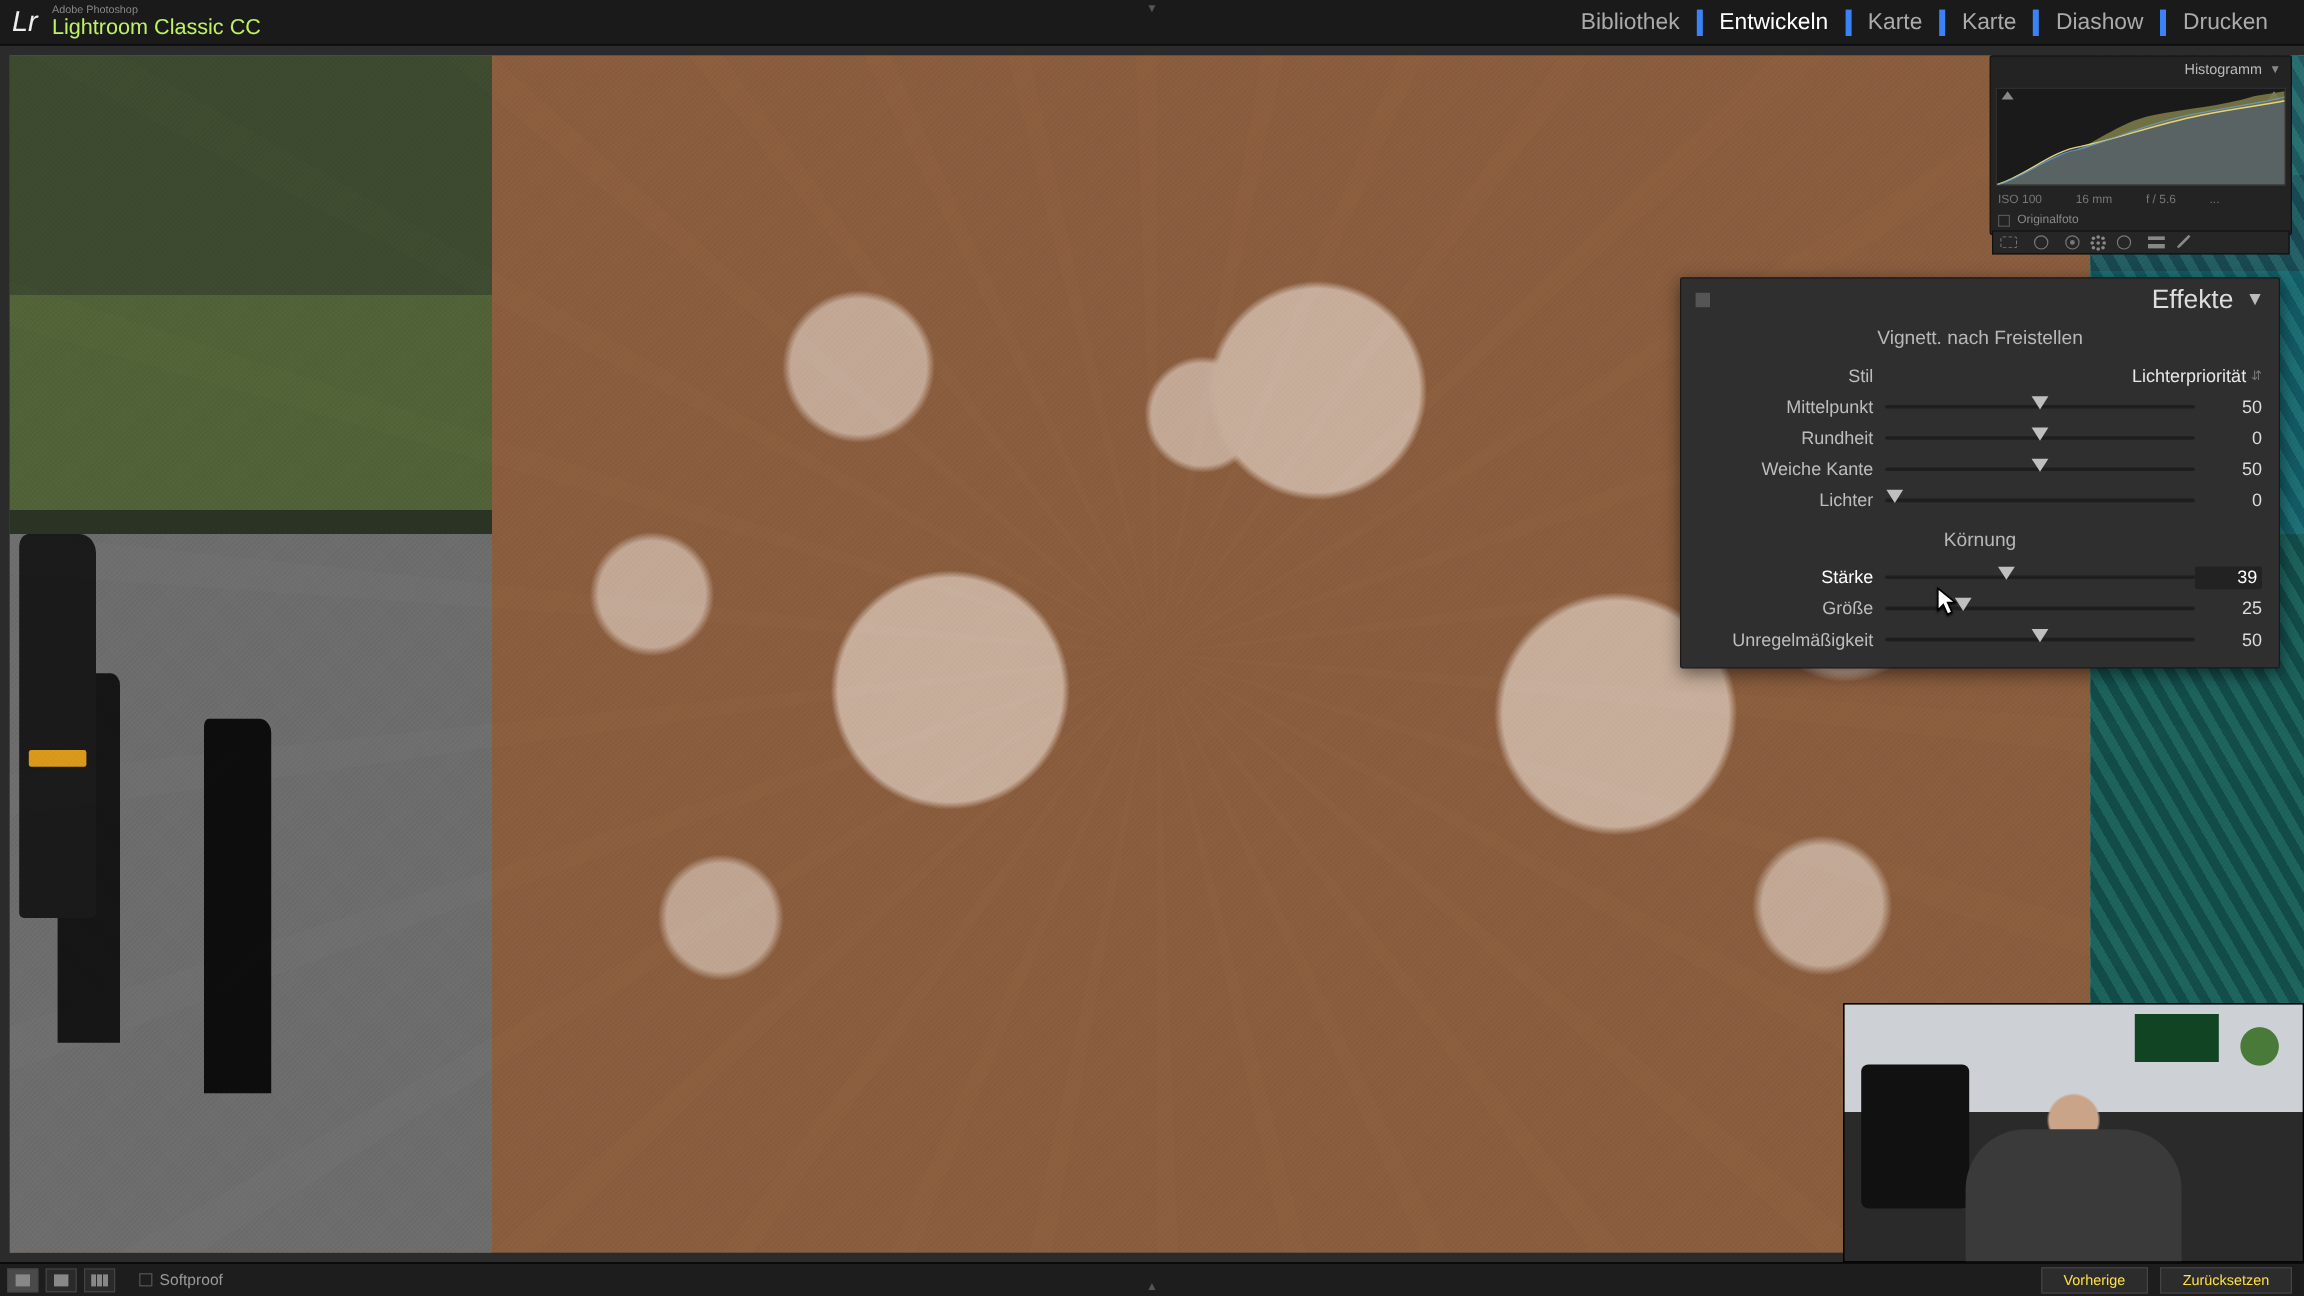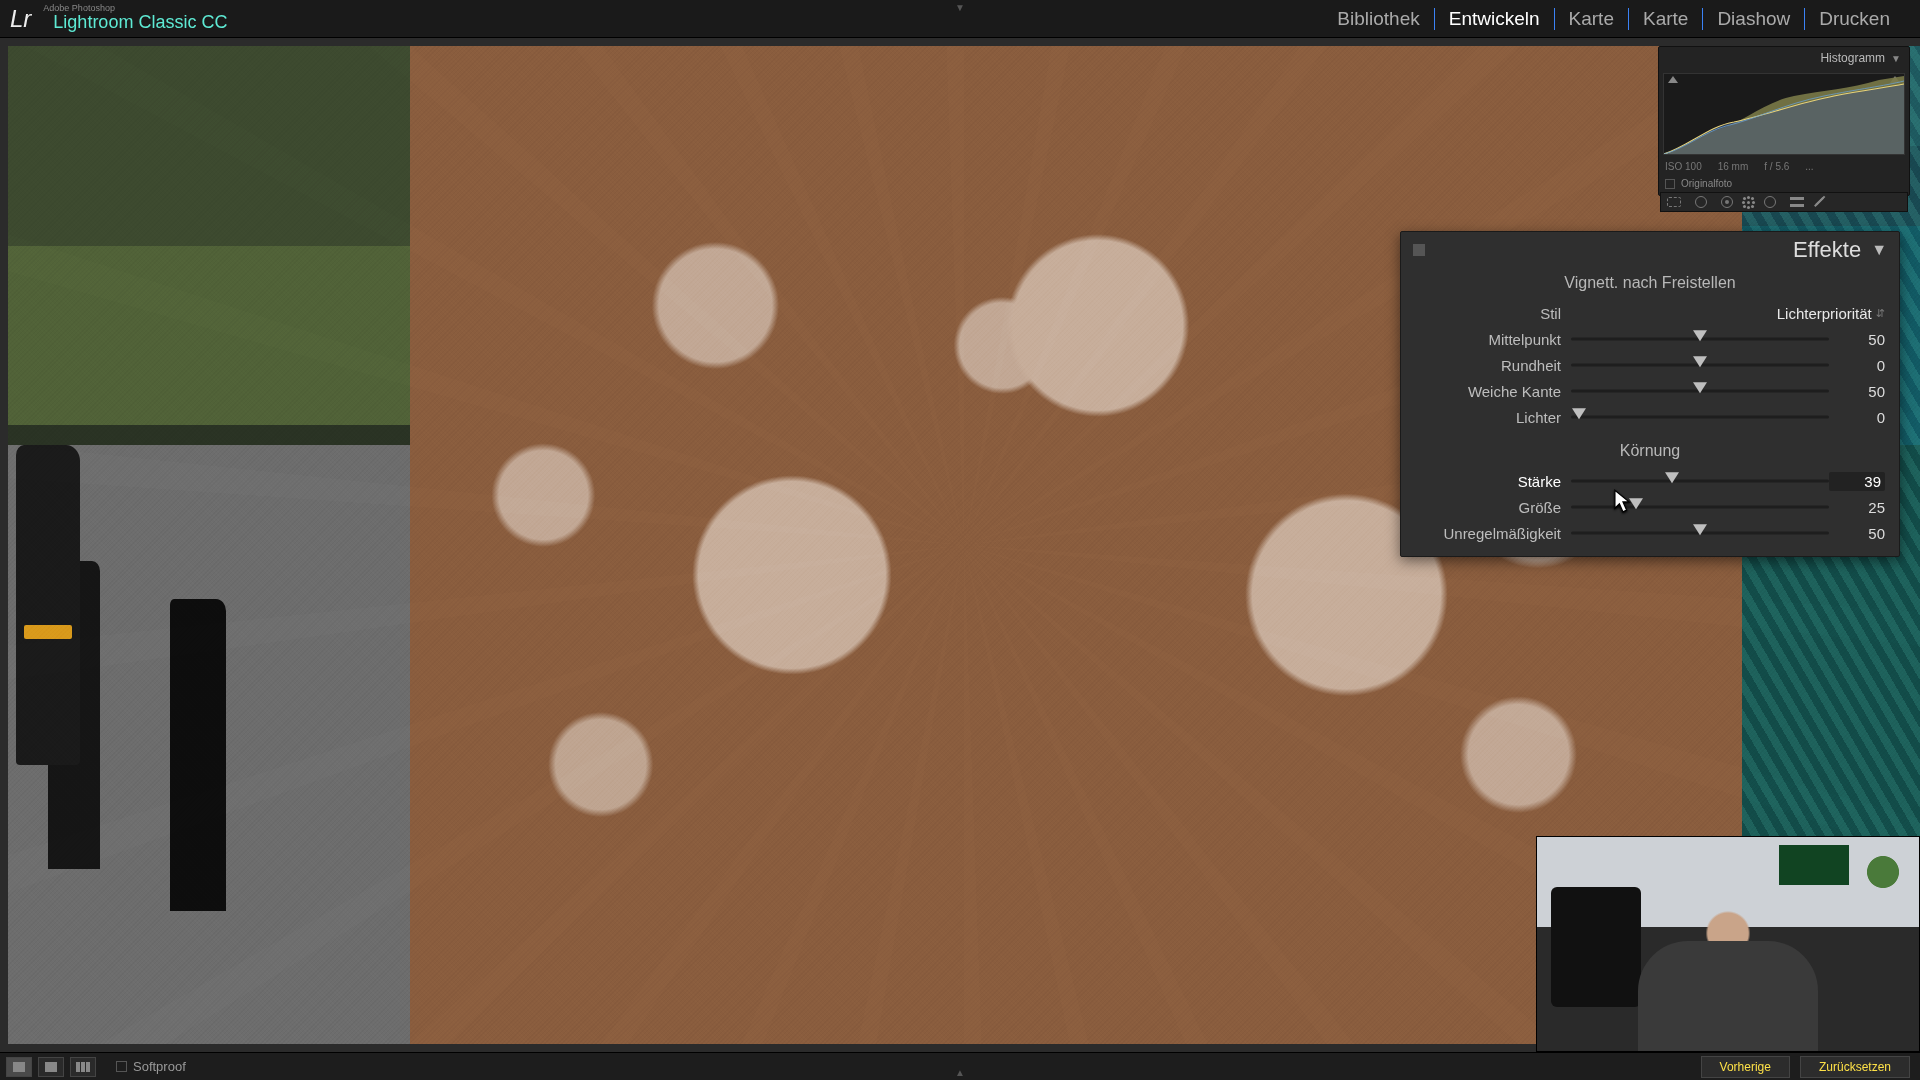--- a/index.html
+++ b/index.html
@@ -6,24 +6,24 @@
   html, body { width: 1920px; height: 1080px; overflow: hidden; background: #000; font-family: "Segoe UI", "Helvetica Neue", Arial, sans-serif; }
 
   
   .topbar {
     position: absolute; top: 0; left: 0; right: 0; height: 38px;
     background: #1a1a1a; display: flex; align-items: center; color: #ccc;
     border-bottom: 1px solid #000;
   }
   .logo { margin-left: 10px; font-size: 24px; font-weight: 200; font-style: italic; color: #eee; }
   .brand-sup { font-size: 9px; color: #888; margin-left: 6px; line-height: 1; }
-  .brand-main { font-size: 18px; color: #5eead4; margin-left: 16px; font-weight: 300; }
+  .brand-main { font-size: 18px; color: #bef264; margin-left: 6px; font-weight: 300; }
   .brand-wrap { display: flex; flex-direction: column; justify-content: center; margin-left: 6px; line-height: 1.1;}
   .modules { margin-left: auto; display: flex; align-items: center; gap: 0; padding-right: 16px; }
-  .mod { padding: 0 14px; font-size: 19px; color: #aaa; cursor: pointer; border-right: 1px solid #3b82f6; }
+  .mod { padding: 0 14px; font-size: 19px; color: #aaa; cursor: pointer; border-right: 5px solid #3b82f6; }
   .mod:last-child { border-right: none; }
   .mod.active { color: #fff; font-weight: 500; }
   .top-arrow { position:absolute; left:50%; transform:translateX(-50%); top:2px; color:#555; font-size:10px; }
 
   
   .workspace {
     position: absolute; top: 38px; left: 0; right: 0; bottom: 28px;
     background: #2b2b2b; display: flex;
   }
 
@@ -81,21 +81,21 @@
   .histo-block {
     position: absolute; right: 10px; top: 46px; width: 252px;
     background: #232323; border: 1px solid #111; border-radius: 2px;
   }
   .histo-title { display:flex; justify-content:flex-end; align-items:center; height:22px; padding:0 8px; font-size:12px; color:#bbb; }
   .histo-title .chev { margin-left:6px; color:#888; font-size:10px;}
   .histo-canvas { position:relative; height:82px; margin:4px; background:#1a1a1a; border:1px solid #333; overflow:hidden; }
   .histo-canvas .clip-l, .histo-canvas .clip-r { position:absolute; top:2px; width:0;height:0; border-left:5px solid transparent; border-right:5px solid transparent; border-bottom:7px solid #888; }
   .histo-canvas .clip-l{ left:4px; } .histo-canvas .clip-r{ right:4px; }
   .histo-canvas svg { position:absolute; inset:0; width:100%; height:100%; }
-  .histo-meta { display:flex; gap:16px; padding:2px 6px 4px; font-size:10px; color:#777; }
+  .histo-meta { display:flex; gap:28px; padding:2px 6px 4px; font-size:10px; color:#777; }
   .histo-foot { display:flex; gap:6px; align-items:center; padding:2px 6px 6px; font-size:10px; color:#888; }
   .histo-foot .cb { width:10px; height:10px; border:1px solid #555; display:inline-block; }
 
   
   .toolstrip { position:absolute; right:12px; top:192px; width:248px; height:20px; display:flex; align-items:center; gap:14px; padding:0 6px; background:#262626; border:1px solid #111; }
   .toolstrip span { width:14px; height:14px; display:inline-flex; align-items:center; justify-content:center; color:#888; font-size:11px; }
   .toolstrip span:nth-child(1){border:1.5px dashed #777; border-radius:2px; width:14px; height:10px;}
   .toolstrip span:nth-child(2){width:12px;height:12px;border:1.5px solid #777;border-radius:50%;}
   .toolstrip span:nth-child(3){width:12px;height:12px;border:1.5px solid #777;border-radius:50%;position:relative;}
   .toolstrip span:nth-child(3)::after{content:'';position:absolute;inset:3px;border-radius:50%;background:#777;}

